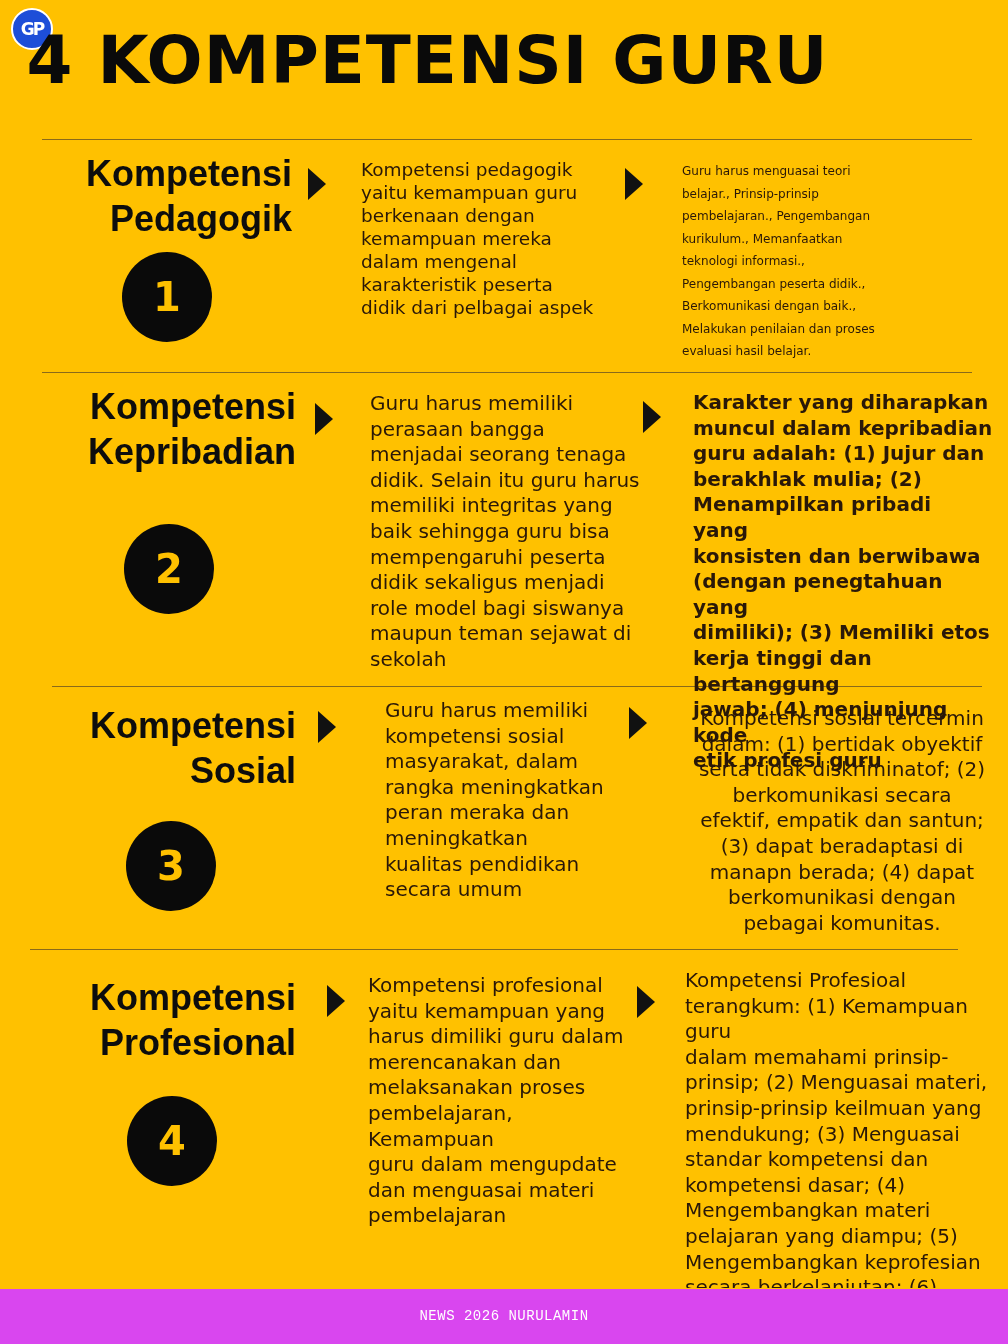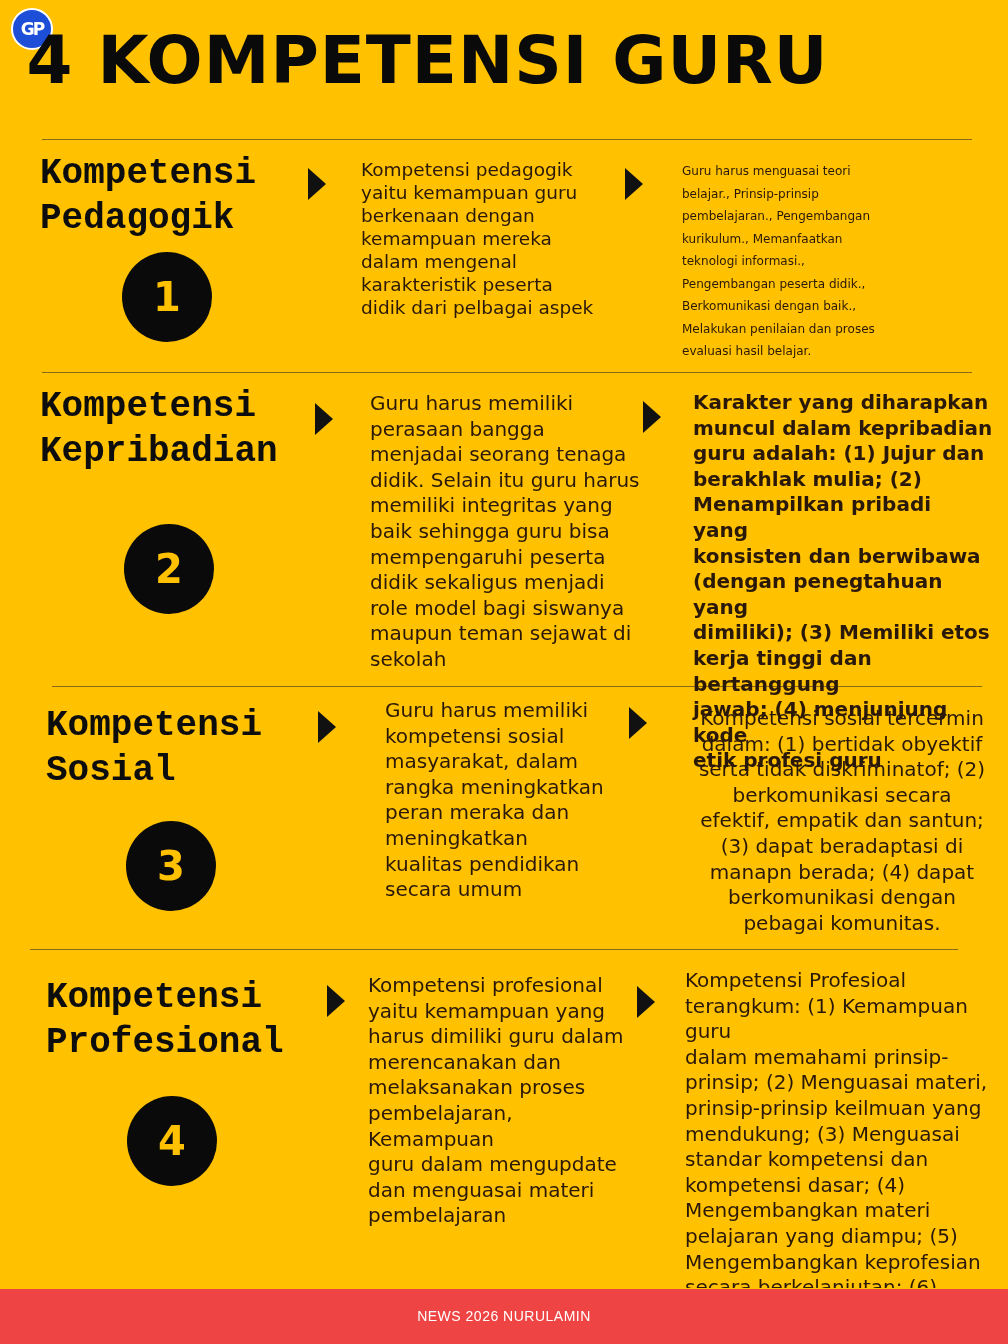--- a/index.html
+++ b/index.html
@@ -17,22 +17,22 @@
     font-family:"DejaVu Sans", sans-serif; letter-spacing:-2px;
   }
   .title {
     position:absolute; left:0; width:855px; top:22px; text-align:center;
     padding-left:-20px;
     font-family:"DejaVu Sans", sans-serif; font-weight:bold;
     font-size:66px; color:#0a0a0a; letter-spacing:1px;
   }
   .sep { position:absolute; height:1px; background:#8a6a1a; }
   .heading {
-    position:absolute; text-align:left; font-weight:bold;
-    font-family:Liberation Mono, monospace; color:#0d0d0d;
+    position:absolute; text-align:right; font-weight:bold;
+    font-family:Liberation Sans, sans-serif; color:#0d0d0d;
     font-size:36px; line-height:45px;
   }
   .arrow {
     position:absolute; width:0; height:0;
     border-top:16px solid transparent; border-bottom:16px solid transparent;
     border-left:18px solid #111;
   }
   .badge {
     position:absolute; width:90px; height:90px; border-radius:50%;
     background:#0a0a0a; color:#FFC100; font-weight:bold;
@@ -40,22 +40,22 @@
     font-family:"DejaVu Sans", sans-serif;
   }
   .desc {
     position:absolute; font-size:18.5px; line-height:23px; color:#2a1808;
     font-family:"DejaVu Sans", sans-serif; white-space:pre-line;
   }
   .desc.big { font-size:20px; line-height:25.6px; }
   .desc.small { font-size:12px; line-height:22.5px; }
   .footer {
     position:absolute; left:0; top:1289px; width:1008px; height:55px;
-    background:#ef4444; color:#fff; text-align:center;
-    font-family:Liberation Sans, sans-serif; font-size:14px;
+    background:#d946ef; color:#fff; text-align:center;
+    font-family:Liberation Mono, monospace; font-size:14px;
     line-height:55px; letter-spacing:0.5px;
   }
 </style>
 </head>
 <body>
 
 <div class="logo">GP</div>
 <div class="title">4 KOMPETENSI GURU</div>
 
 <div class="sep" style="left:42px; top:139px; width:930px;"></div>

